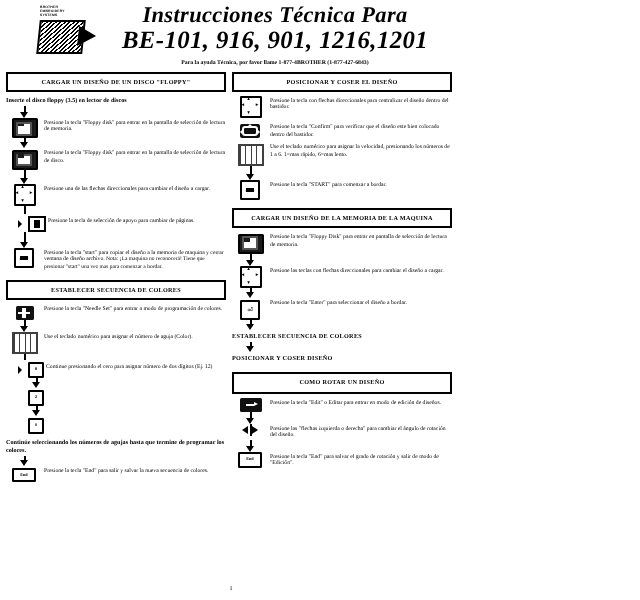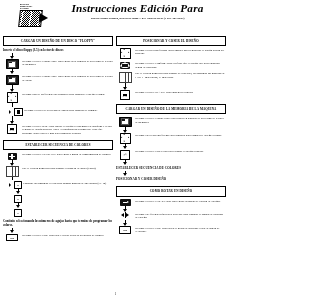--- a/index.html
+++ b/index.html
@@ -189,21 +189,22 @@
 <div class="page">
 
   <div class="header">
     <div class="logo">
       <div class="logo-txt">BROTHER</div>
       <div class="logo-txt">EMBROIDERY</div>
       <div class="logo-txt">SYSTEMS</div>
       <div class="logo-mark"></div>
     </div>
     <div class="title-wrap">
-      <div class="title1">Instrucciones Edición Para</div>
+      <div class="title1">Instrucciones Técnica Para</div>
+      <div class="title2">BE-101, 916, 901, 1216,1201</div>
       <div class="subtitle">Para la ayuda Técnica, por favor llame 1-877-4BROTHER (1-877-427-6843)</div>
     </div>
   </div>
 
   <div class="cols">
 
     <div class="col">
 
       <div class="sect-box">CARGAR UN DISEÑO DE UN DISCO "FLOPPY"</div>
 

